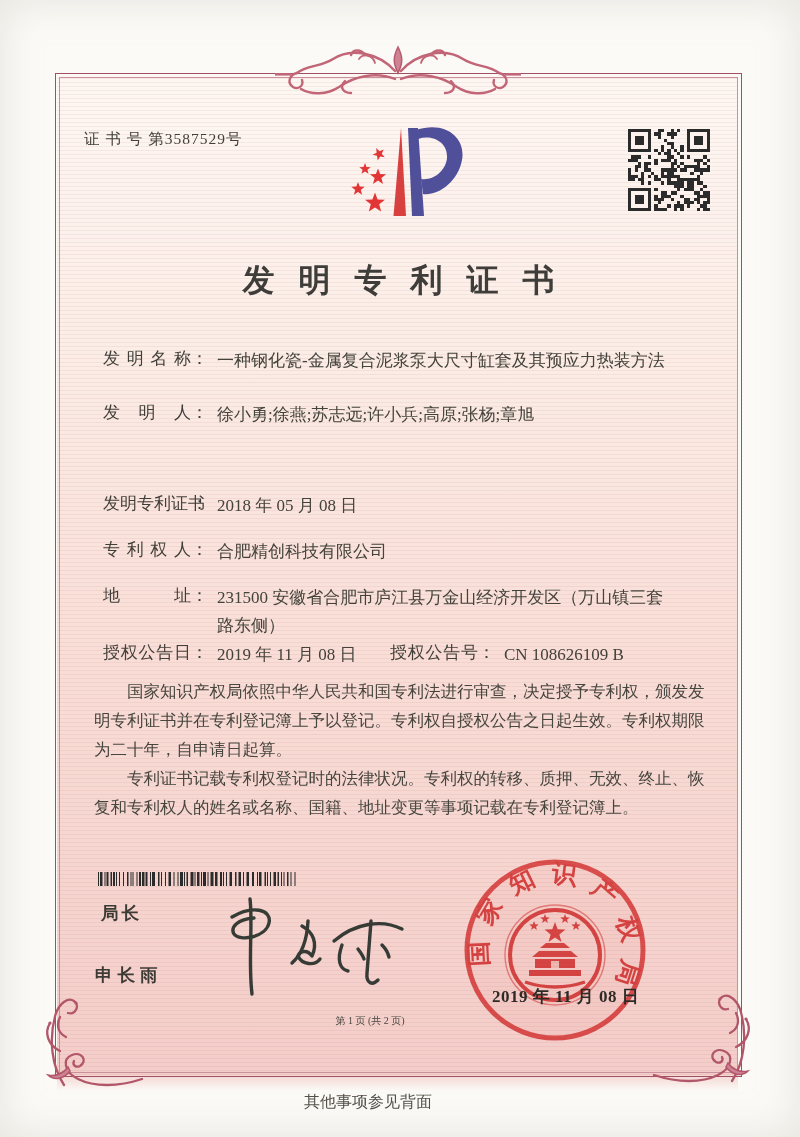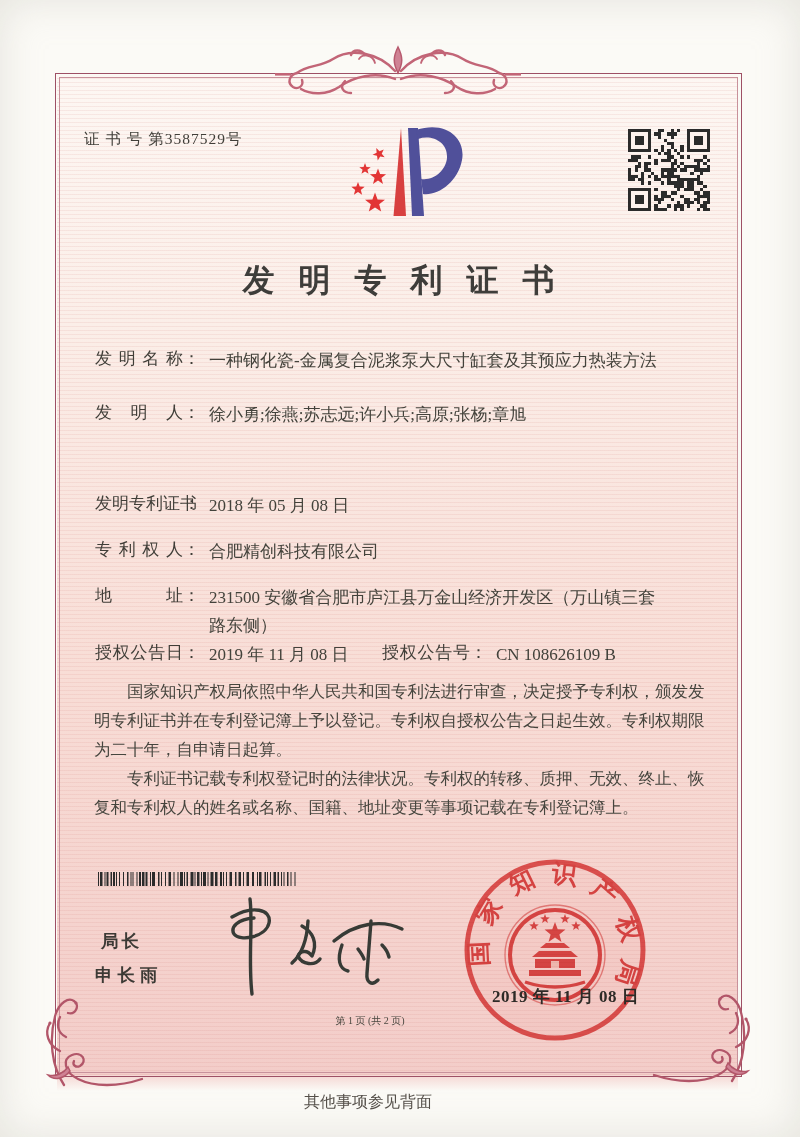--- a/index.html
+++ b/index.html
@@ -15,29 +15,29 @@
   .pinkfade{left:57px;top:1075px;width:681px;height:16px;
           background:linear-gradient(180deg,rgba(243,203,199,.75),rgba(243,203,199,0));}
   
   .frame{left:55px;top:73px;width:685px;height:1002px;border:1.6px solid #9e5065;}
   .frame-inner{position:absolute;inset:2.6px;border:1px solid #c8919b;}
   .certno{left:84px;top:129px;font-size:15.5px;letter-spacing:1px;color:#413f39;}
   .title{left:0;top:247px;width:797px;text-align:center;font-size:32px;font-weight:bold;
          letter-spacing:24px;text-indent:24px;color:#3e3d3a;margin-top:12px;}
   
   .frow{left:95px;height:30px;font-size:17px;white-space:nowrap;}
-  .flabel{display:inline-block;width:88px;text-align:justify;text-align-last:justify;vertical-align:top;color:#403e38;}
+  .flabel{display:inline-block;width:88px;text-align:justify;text-align-last:justify;vertical-align:top;color:#403e38;margin-left:8px;}
   .fcolon{display:inline-block;margin-right:9px;vertical-align:top;color:#403e38;}
   .fvalue{display:inline-block;max-width:470px;white-space:normal;line-height:28px;vertical-align:top;color:#43423b;}
   .fvalue.addr{max-width:450px;}
   .fpair2{position:absolute;left:287px;top:0;white-space:nowrap;}
   .paras{left:94px;top:677px;width:620px;font-size:16.5px;line-height:29px;color:#46453e;}
   .paras p{margin:0;text-indent:2em;}
   .barcode{left:98px;top:872px;}
-  .signer-title{left:101px;top:929px;font-size:17.5px;font-weight:bold;letter-spacing:3px;color:#3c3a35;}
+  .signer-title{left:101px;top:901px;font-size:17.5px;font-weight:bold;letter-spacing:3px;color:#3c3a35;}
   .signer-name{left:95px;top:963px;font-size:17.5px;font-weight:bold;letter-spacing:5px;color:#3c3a35;}
   .signature{left:222px;top:893px;}
   .seal{left:460px;top:855px;mix-blend-mode:multiply;opacity:.93;}
   .sealdate{left:492px;top:985px;font-size:17px;font-weight:600;letter-spacing:.5px;color:#2e2b27;z-index:6;}
   .pageinfo{left:55px;top:1014px;width:630px;text-align:center;font-size:10px;color:#4a4840;}
   .backnote{left:55px;top:1092px;width:626px;text-align:center;font-size:16px;color:#55504a;}
   svg{display:block;}
 </style>
 </head>
 <body>

